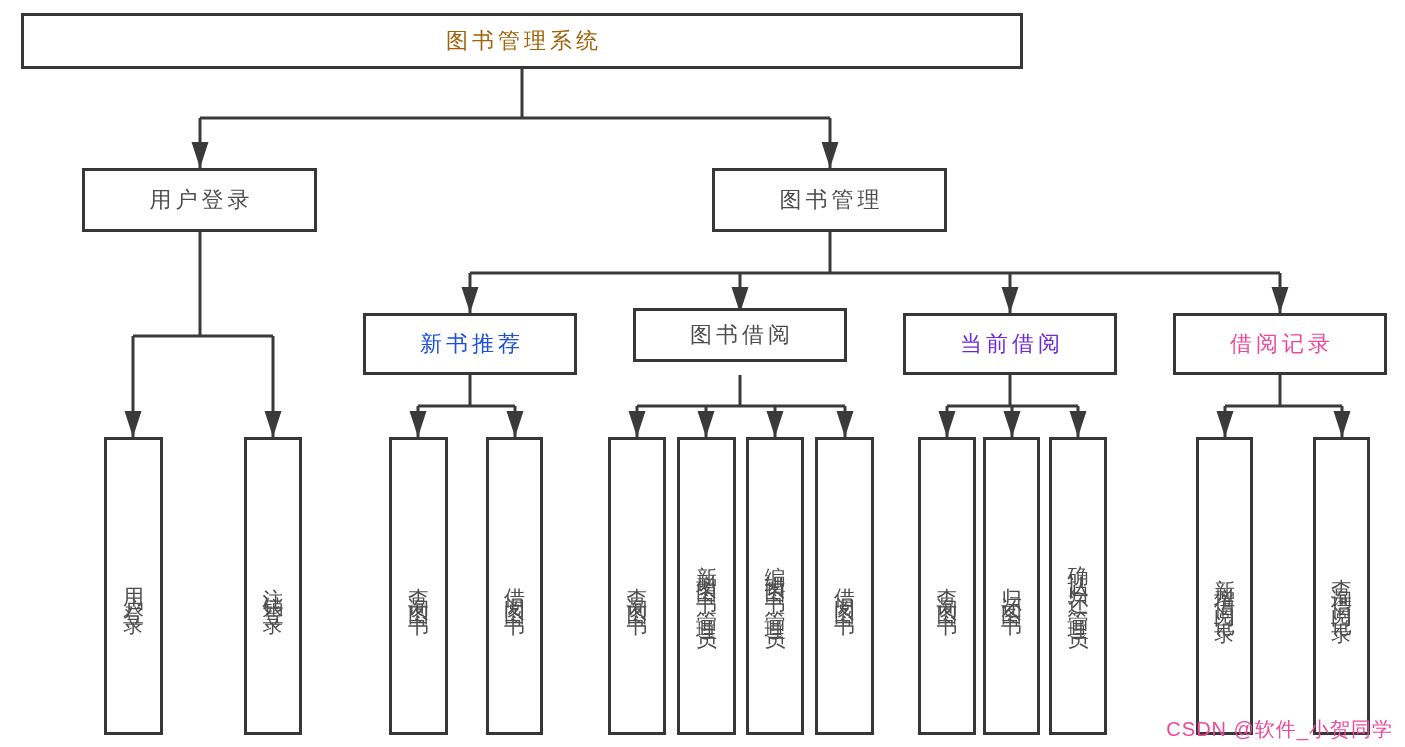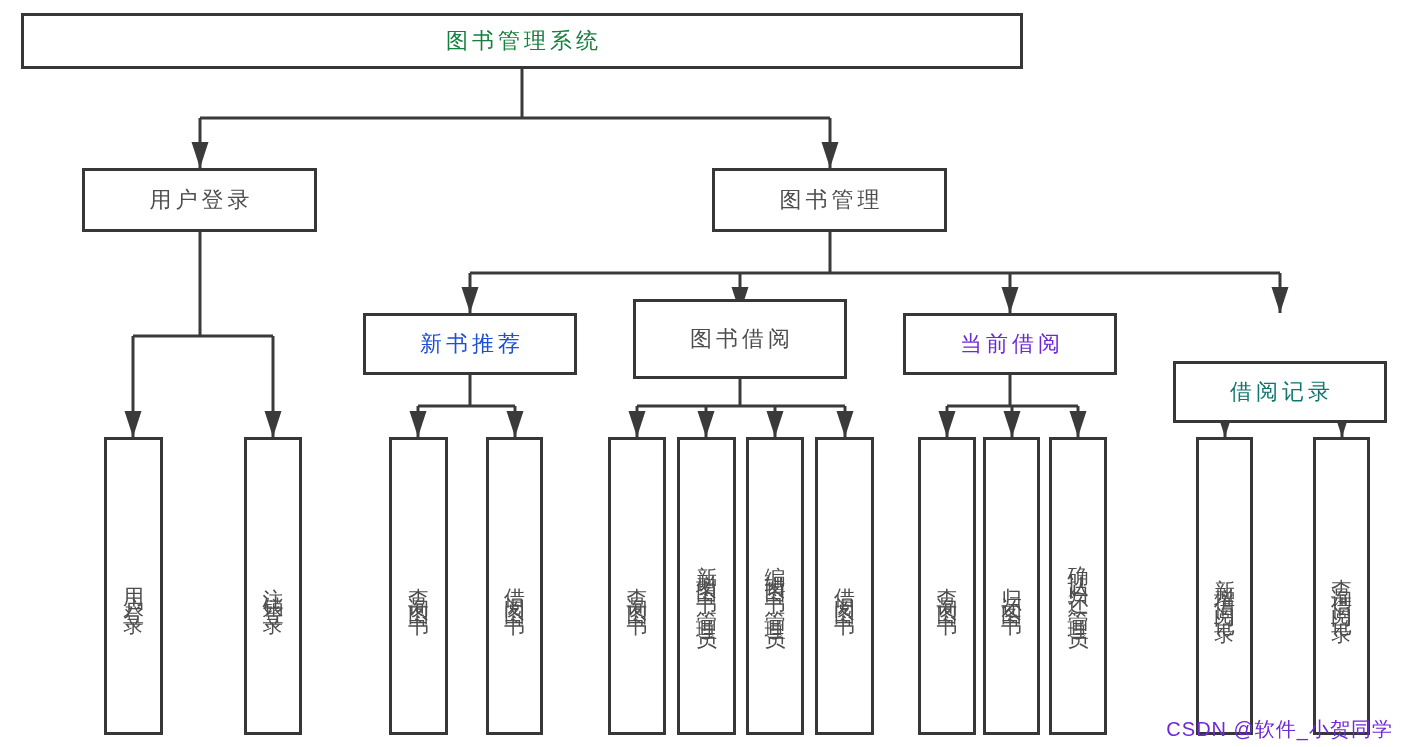--- a/index.html
+++ b/index.html
@@ -44,21 +44,21 @@
     font-size: 21px;
     letter-spacing: 9px;
     white-space: normal;
     padding-left: 0;
     padding-top: 6px;
   }
   #watermark {
     position: absolute;
     right: 12px;
     bottom: 4px;
-    color: #6d28d9;
+    color: #ec4899;
     font-size: 20px;
     letter-spacing: 1px;
     z-index: 5;
   }
 </style>
 </head>
 <body>
 
 <div id="stage">
   <svg id="connector-layer" viewBox="0 0 1405 747" xmlns="http://www.w3.org/2000/svg">
@@ -109,27 +109,27 @@
       <polyline points="1078,406 1078,437" fill="none" stroke="#3a3a3a" stroke-width="3"></polyline>
       <polygon points="1078,437 1069.5,411 1086.5,411" fill="#3a3a3a"></polygon>
       <polyline points="1280,375 1280,406" fill="none" stroke="#3a3a3a" stroke-width="3"></polyline>
       <polyline points="1225,406 1342,406" fill="none" stroke="#3a3a3a" stroke-width="3"></polyline>
       <polyline points="1225,406 1225,437" fill="none" stroke="#3a3a3a" stroke-width="3"></polyline>
       <polygon points="1225,437 1216.5,411 1233.5,411" fill="#3a3a3a"></polygon>
       <polyline points="1342,406 1342,437" fill="none" stroke="#3a3a3a" stroke-width="3"></polyline>
       <polygon points="1342,437 1333.5,411 1350.5,411" fill="#3a3a3a"></polygon>
     </svg>
   <div id="nodes">
-      <div class="node" style="left: 21px; top: 13px; width: 1002px; height: 56px; border-color: rgb(55, 55, 55); background: rgb(255, 255, 255); color: #15803d;">图书管理系统</div>
+      <div class="node" style="left: 21px; top: 13px; width: 1002px; height: 56px; border-color: rgb(55, 55, 55); background: rgb(255, 255, 255); color: #a16207;">图书管理系统</div>
       <div class="node" style="left: 82px; top: 168px; width: 235px; height: 64px; border-color: rgb(55, 55, 55); background: rgb(255, 255, 255); color: rgb(77, 77, 77);">用户登录</div>
       <div class="node" style="left: 712px; top: 168px; width: 235px; height: 64px; border-color: rgb(55, 55, 55); background: rgb(255, 255, 255); color: rgb(77, 77, 77);">图书管理</div>
       <div class="node" style="left: 363px; top: 313px; width: 214px; height: 62px; border-color: rgb(55, 55, 55); background: rgb(255, 255, 255); color: #1d4ed8;">新书推荐</div>
-      <div class="node" style="left: 633px; top: 299px; width: 214px; height: 80px; border-color: rgb(55, 55, 55); background: rgb(255, 255, 255); color: rgb(77, 77, 77);">图书借阅</div>
+      <div class="node" style="left: 633px; top: 308px; width: 214px; height: 54px; border-color: rgb(55, 55, 55); background: rgb(255, 255, 255); color: rgb(77, 77, 77);">图书借阅</div>
       <div class="node" style="left: 903px; top: 313px; width: 214px; height: 62px; border-color: rgb(55, 55, 55); background: rgb(255, 255, 255); color: #6d28d9;">当前借阅</div>
-      <div class="node" style="left: 1173px; top: 313px; width: 214px; height: 62px; border-color: rgb(55, 55, 55); background: rgb(255, 255, 255); color: #0f766e; margin-top: 48px;">借阅记录</div>
+      <div class="node" style="left: 1173px; top: 313px; width: 214px; height: 62px; border-color: rgb(55, 55, 55); background: rgb(255, 255, 255); color: #ec4899;">借阅记录</div>
       <div class="node v" style="left: 104px; top: 437px; width: 59px; height: 298px; border-color: rgb(55, 55, 55); background: rgb(255, 255, 255); color: rgb(77, 77, 77);">用户登录</div>
       <div class="node v" style="left: 244px; top: 437px; width: 58px; height: 298px; border-color: rgb(55, 55, 55); background: rgb(255, 255, 255); color: rgb(77, 77, 77);">注销登录</div>
       <div class="node v" style="left: 389px; top: 437px; width: 59px; height: 298px; border-color: rgb(55, 55, 55); background: rgb(255, 255, 255); color: rgb(77, 77, 77);">查询图书</div>
       <div class="node v" style="left: 486px; top: 437px; width: 57px; height: 298px; border-color: rgb(55, 55, 55); background: rgb(255, 255, 255); color: rgb(77, 77, 77);">借阅图书</div>
       <div class="node v" style="left: 608px; top: 437px; width: 58px; height: 298px; border-color: rgb(55, 55, 55); background: rgb(255, 255, 255); color: rgb(77, 77, 77);">查询图书</div>
       <div class="node v" style="left: 677px; top: 437px; width: 59px; height: 298px; border-color: rgb(55, 55, 55); background: rgb(255, 255, 255); color: rgb(77, 77, 77);">新增图书（管理员）</div>
       <div class="node v" style="left: 746px; top: 437px; width: 58px; height: 298px; border-color: rgb(55, 55, 55); background: rgb(255, 255, 255); color: rgb(77, 77, 77);">编辑图书（管理员）</div>
       <div class="node v" style="left: 815px; top: 437px; width: 59px; height: 298px; border-color: rgb(55, 55, 55); background: rgb(255, 255, 255); color: rgb(77, 77, 77);">借阅图书</div>
       <div class="node v" style="left: 918px; top: 437px; width: 58px; height: 298px; border-color: rgb(55, 55, 55); background: rgb(255, 255, 255); color: rgb(77, 77, 77);">查询图书</div>
       <div class="node v" style="left: 983px; top: 437px; width: 57px; height: 298px; border-color: rgb(55, 55, 55); background: rgb(255, 255, 255); color: rgb(77, 77, 77);">归还图书</div>

